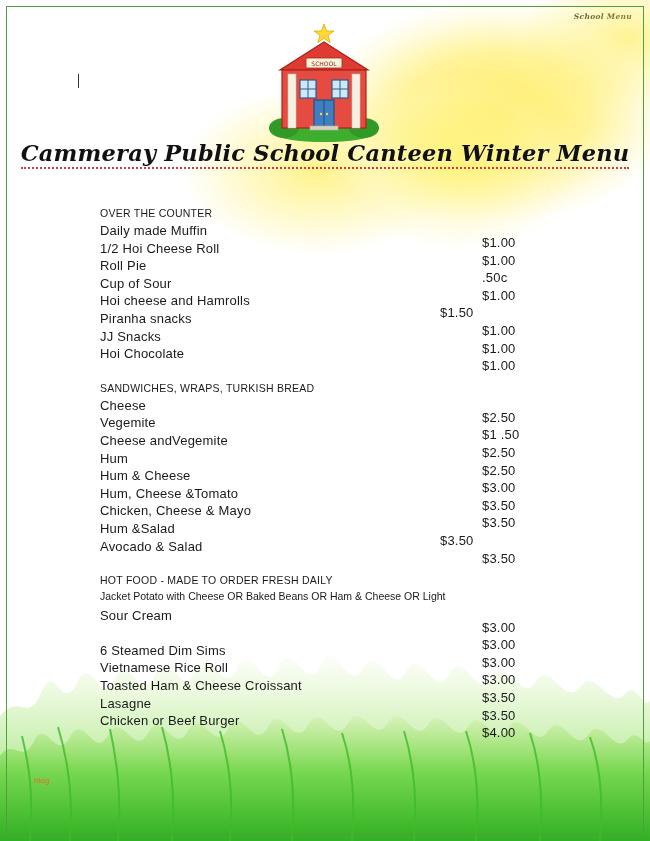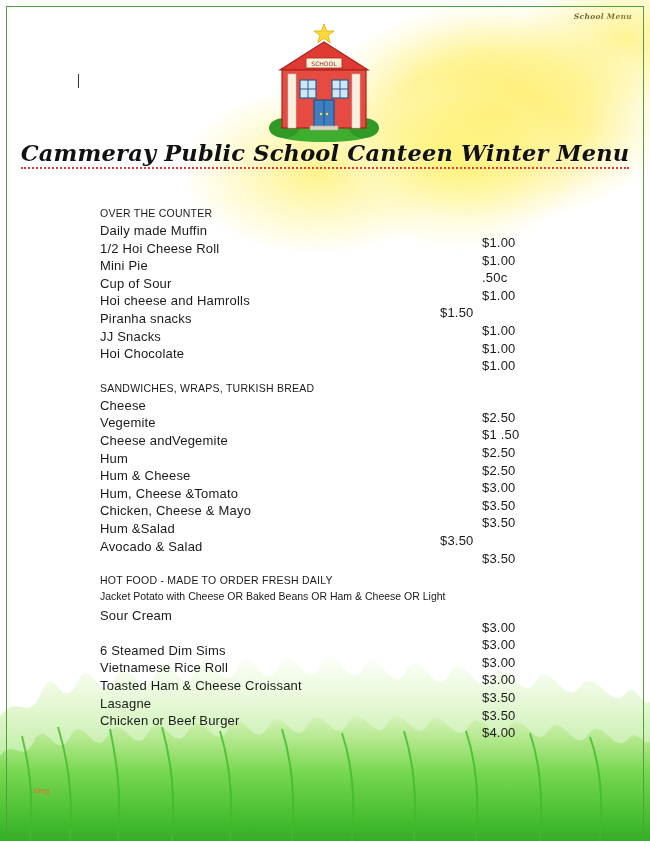--- a/index.html
+++ b/index.html
@@ -155,21 +155,21 @@
     top: 12px;
   }
   .price.col-a { left: 382px; }
   .price.col-b { left: 340px; }
   .gap { height: 18px; }
   .note-row { height: 17.6px; font-size: 10.5px; color:#1a1a1a; white-space: nowrap;}
 
   .blog {
     position: absolute;
     left: 34px;
-    bottom: 46px;
+    bottom: 56px;
     font-size: 8px;
     color: #f06a2a;
     z-index: 20;
   }
 </style>
 </head>
 <body>
 
 <div class="page">
 
@@ -260,21 +260,21 @@
 
       <div class="row">
         <span class="name">Daily made Muffin</span>
         <span class="price col-a">$1.00</span>
       </div>
       <div class="row">
         <span class="name">1/2 Hoi Cheese Roll</span>
         <span class="price col-a">$1.00</span>
       </div>
       <div class="row">
-        <span class="name">Mini Pie</span>
+        <span class="name">Roll Pie</span>
         <span class="price col-a">.50c</span>
       </div>
       <div class="row">
         <span class="name">Cup of Sour</span>
         <span class="price col-a">$1.00</span>
       </div>
       <div class="row">
         <span class="name">Hoi cheese and Hamrolls</span>
         <span class="price col-b">$1.50</span>
       </div>

